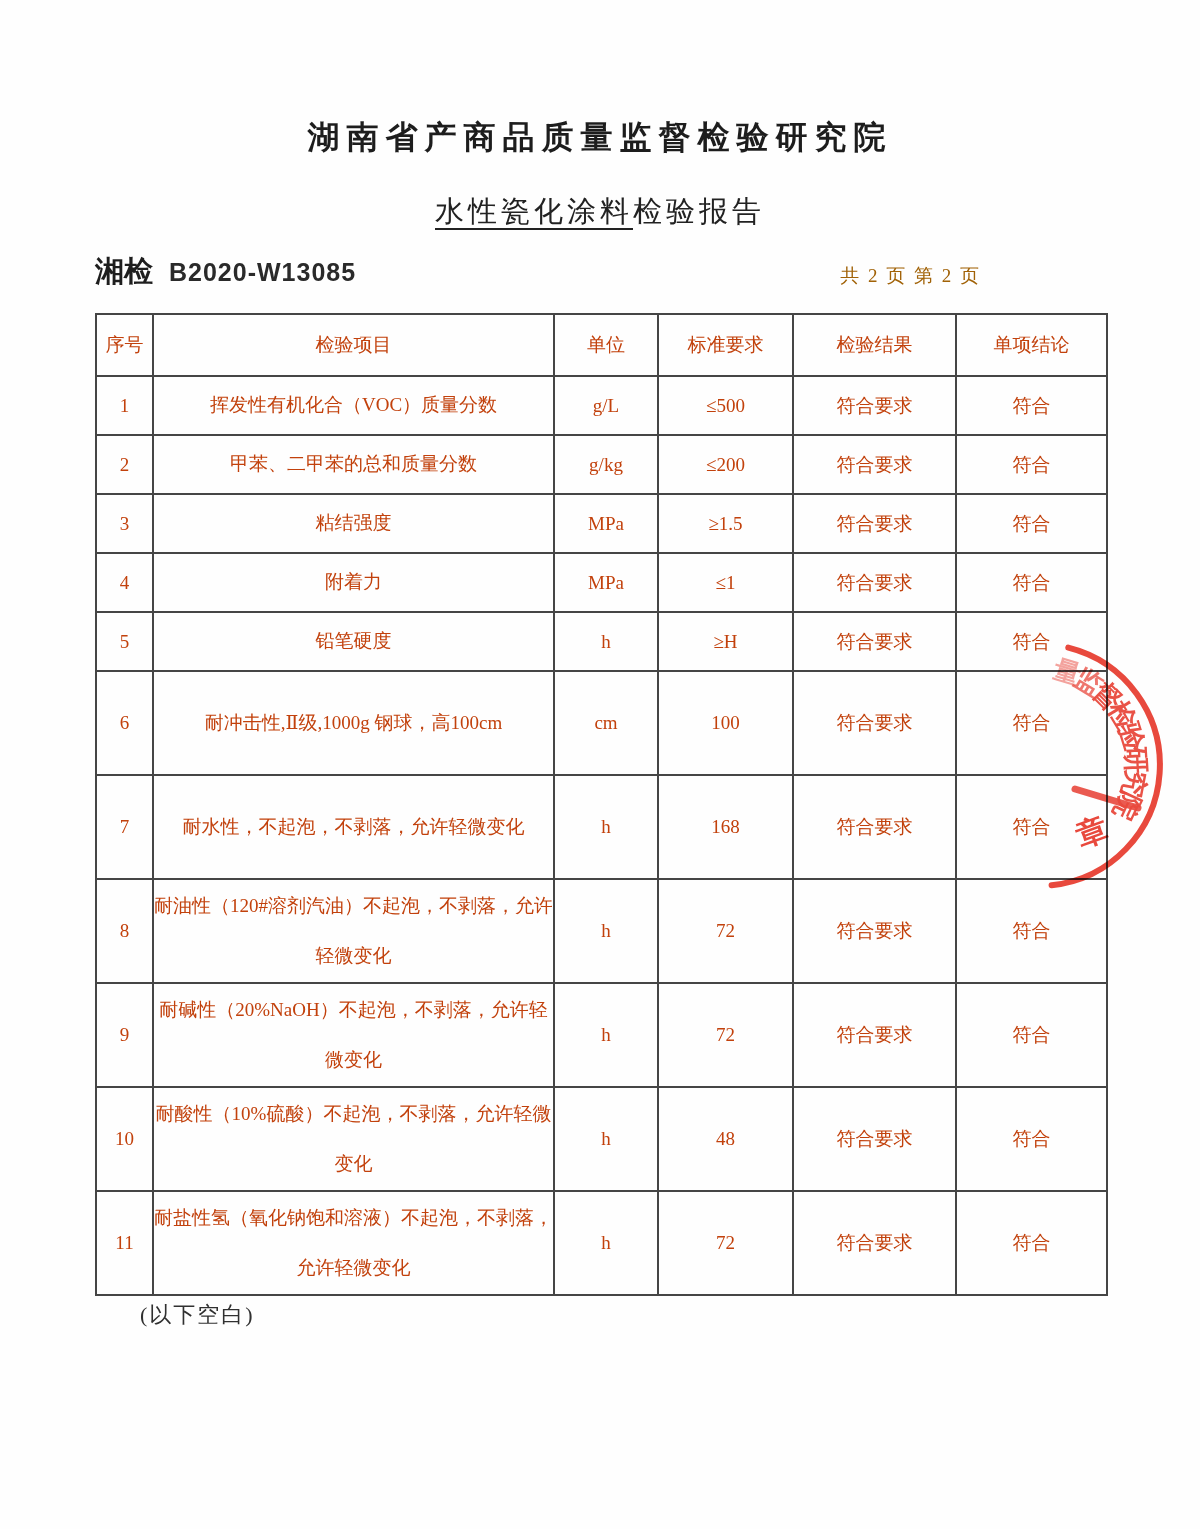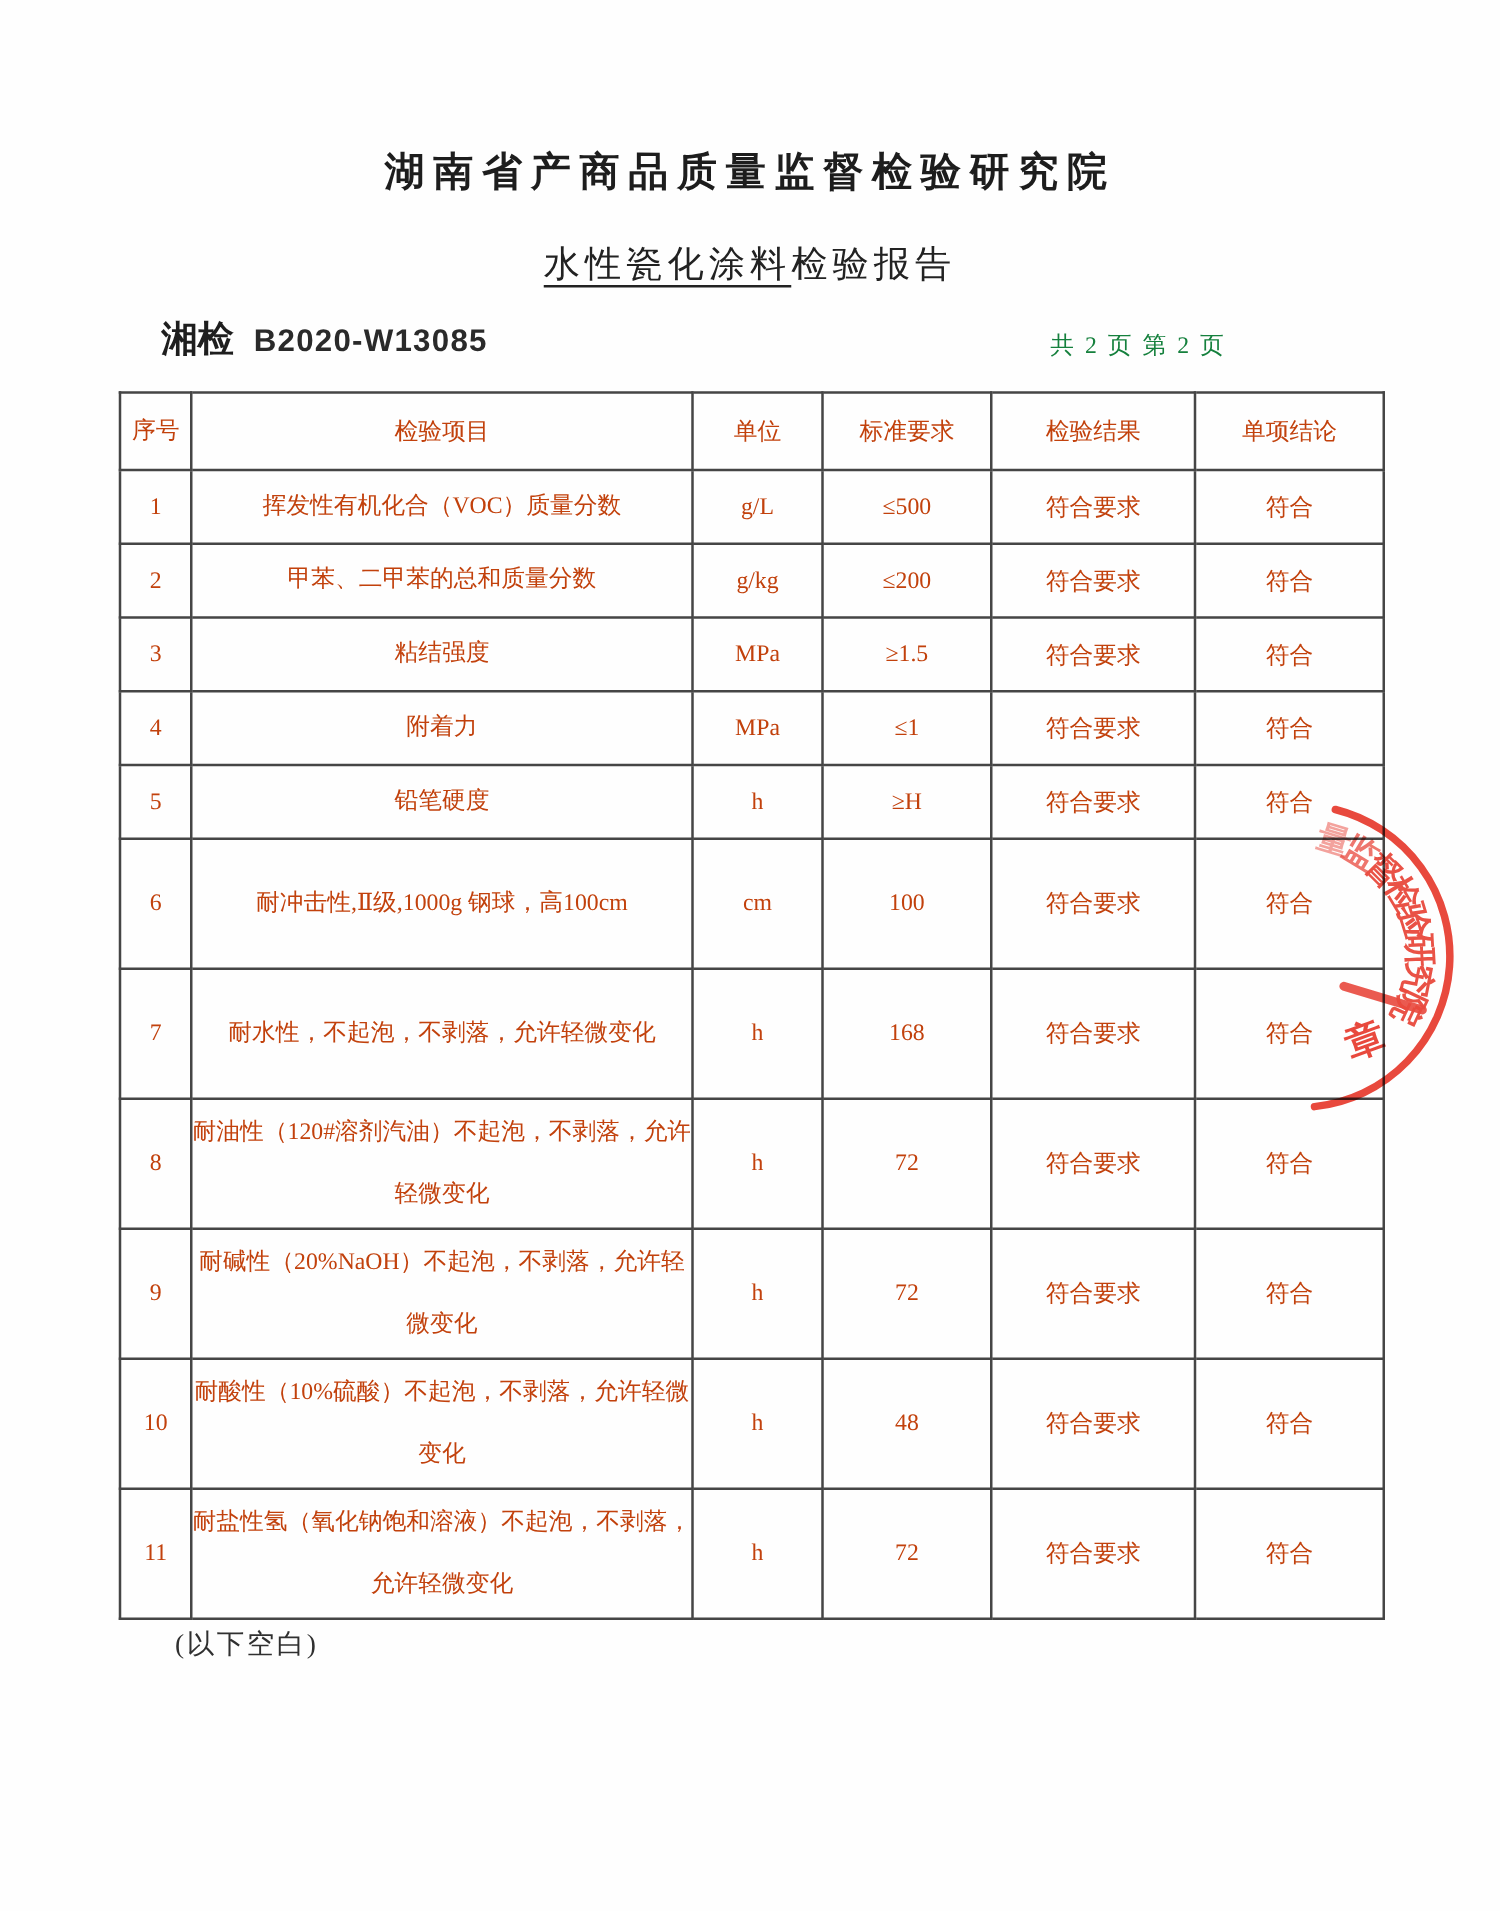--- a/index.html
+++ b/index.html
@@ -25,28 +25,28 @@
   }
   .doc-title .underlined{
     text-decoration:underline;
     text-decoration-thickness:2px;
     text-underline-offset:7px;
   }
   .report-line{
     position:absolute;top:252px;left:95px;width:1011px;
     display:flex;justify-content:space-between;align-items:flex-end;
   }
-  .report-no{display:flex;align-items:baseline;gap:16px;margin-left:34px;}
+  .report-no{display:flex;align-items:baseline;gap:16px;}
   .report-no .prefix{font-size:29px;font-weight:700;color:#1e1e1e;}
   .report-no .number{
     font-family:"Liberation Sans","DejaVu Sans",sans-serif;
     font-size:25px;font-weight:700;letter-spacing:1px;color:#2a2a2a;
   }
   .page-info{
-    font-size:19px;color:#15803d;letter-spacing:2px;
+    font-size:19px;color:#a16207;letter-spacing:2px;
     padding-right:125px;padding-bottom:3px;
   }
   table.report-table{
     position:absolute;left:95px;top:313px;width:1011px;
     border-collapse:collapse;table-layout:fixed;
     font-size:19px;color:#c2410c;padding-left:15px;
   }
   table.report-table th,
   table.report-table td{
     border:2px solid #454545;

